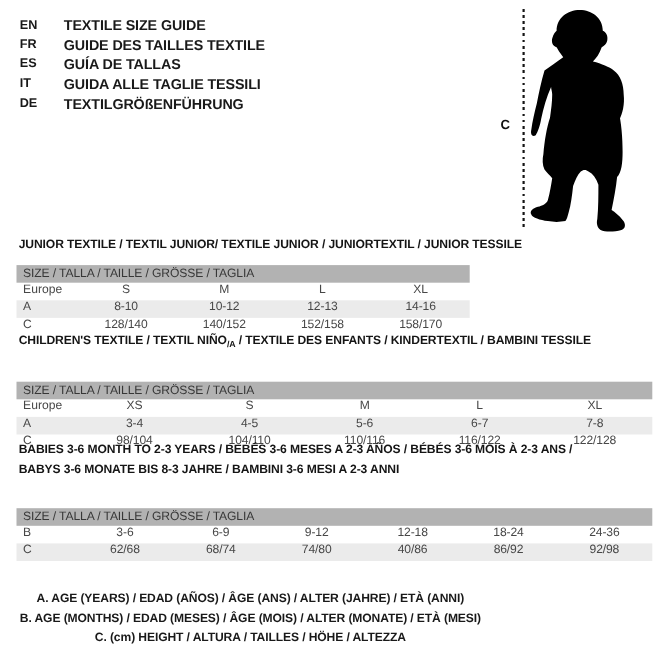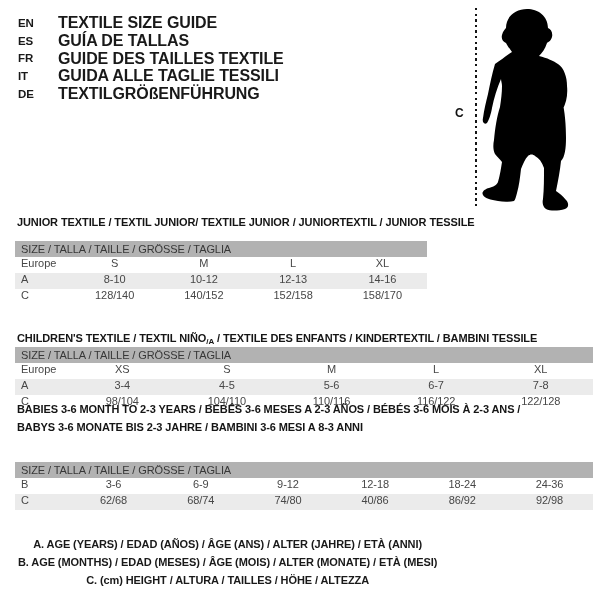--- a/index.html
+++ b/index.html
@@ -3,33 +3,33 @@
 <meta charset="utf-8">
 <style>
   html,body{margin:0;padding:0;background:#fff;}
   .canvas{position:relative;width:600px;height:600px;background:#ffffff;overflow:hidden;
           font-family:"Liberation Sans",sans-serif;color:#1a1a1a;}
 
   
   .lang-block{position:absolute;left:18px;top:14px;}
   .lang-row{display:flex;height:17.8px;align-items:center;}
   .lang-code{width:40px;font-weight:bold;font-size:11.5px;letter-spacing:-0.1px;color:#191919;}
-  .lang-label{font-weight:bold;font-size:16px;letter-spacing:-0.1px;color:#191919;white-space:nowrap;}
+  .lang-label{font-weight:bold;font-size:13px;letter-spacing:-0.1px;color:#191919;white-space:nowrap;}
 
   
   .dash-line{position:absolute;left:475px;top:8px;width:2px;height:200px;
              background:repeating-linear-gradient(to bottom,#151515 0 2.5px,transparent 2.5px 5.6px);}
   .fig-label{position:absolute;left:455px;top:106px;font-weight:bold;font-size:12px;color:#111;}
   .figure-svg{position:absolute;left:478px;top:6px;width:120px;height:212px;}
 
   
   .tbl-title{position:absolute;left:17px;font-weight:bold;font-size:11px;letter-spacing:-0.1px;
              color:#151515;white-space:nowrap;}
   .title-1{top:216px;}
-  .title-2{top:332px;}
+  .title-2{top:304px;}
   .title-3{top:401px;line-height:17.6px;}
   .subscript{font-size:8px;vertical-align:-2px;}
 
   
   .size-table{position:absolute;left:15px;}
   .t1{top:241px;width:412px;}
   .t2{top:347px;width:578px;}
   .t3{top:462px;width:578px;}
   .size-header{height:16px;line-height:16px;background:#b2b2b2;font-size:11px;color:#373737;
                padding-left:6px;letter-spacing:-0.1px;}
@@ -47,26 +47,26 @@
 <body>
 
 <div class="canvas">
 
   <div class="lang-block">
     <div class="lang-row">
       <span class="lang-code">EN</span>
       <span class="lang-label">TEXTILE SIZE GUIDE</span>
     </div>
     <div class="lang-row">
+      <span class="lang-code">FR</span>
+      <span class="lang-label">GUIDE DES TAILLES TEXTILE</span>
+    </div>
+    <div class="lang-row">
       <span class="lang-code">ES</span>
       <span class="lang-label">GUÍA DE TALLAS</span>
-    </div>
-    <div class="lang-row">
-      <span class="lang-code">FR</span>
-      <span class="lang-label">GUIDE DES TAILLES TEXTILE</span>
     </div>
     <div class="lang-row">
       <span class="lang-code">IT</span>
       <span class="lang-label">GUIDA ALLE TAGLIE TESSILI</span>
     </div>
     <div class="lang-row">
       <span class="lang-code">DE</span>
       <span class="lang-label">TEXTILGRÖßENFÜHRUNG</span>
     </div>
   </div>
@@ -144,21 +144,21 @@
           <span class="tcell">104/110</span>
           <span class="tcell">110/116</span>
           <span class="tcell">116/122</span>
           <span class="tcell">122/128</span>
         </div>
       </div>
   </div>
 
   <div class="tbl-title title-3">
     <div>BABIES 3-6 MONTH TO 2-3 YEARS / BEBÉS 3-6 MESES A 2-3 AÑOS / BÉBÉS 3-6 MOIS À 2-3 ANS /</div>
-    <div>BABYS 3-6 MONATE BIS 2-3 JAHRE / BAMBINI 3-6 MESI A 8-3 ANNI</div>
+    <div>BABYS 3-6 MONATE BIS 8-3 JAHRE / BAMBINI 3-6 MESI A 2-3 ANNI</div>
   </div>
   <div class="size-table t3">
     <div class="size-header">SIZE / TALLA / TAILLE / GRÖSSE / TAGLIA</div>
     <div>
         <div class="trow">
           <span class="tlabel">B</span>
           <span class="tcell">3-6</span>
           <span class="tcell">6-9</span>
           <span class="tcell">9-12</span>
           <span class="tcell">12-18</span>

